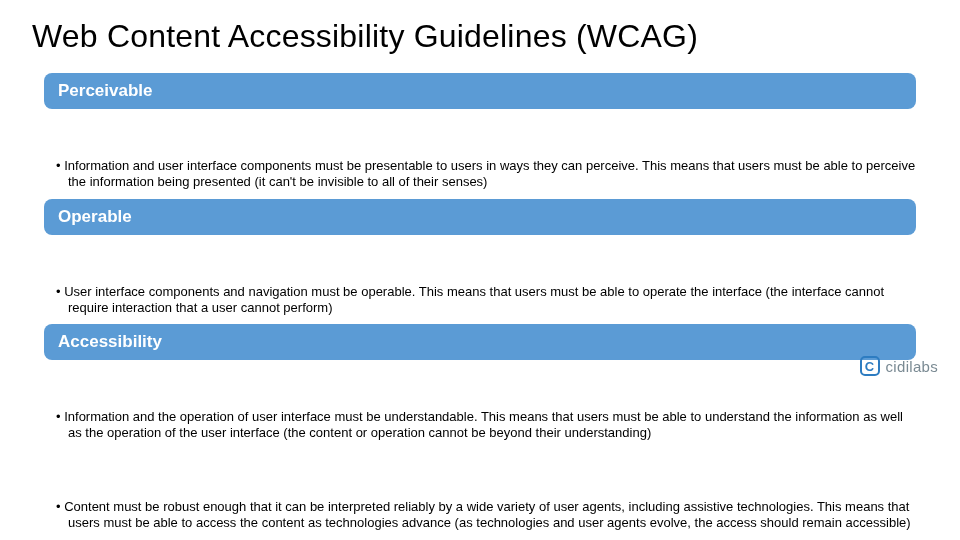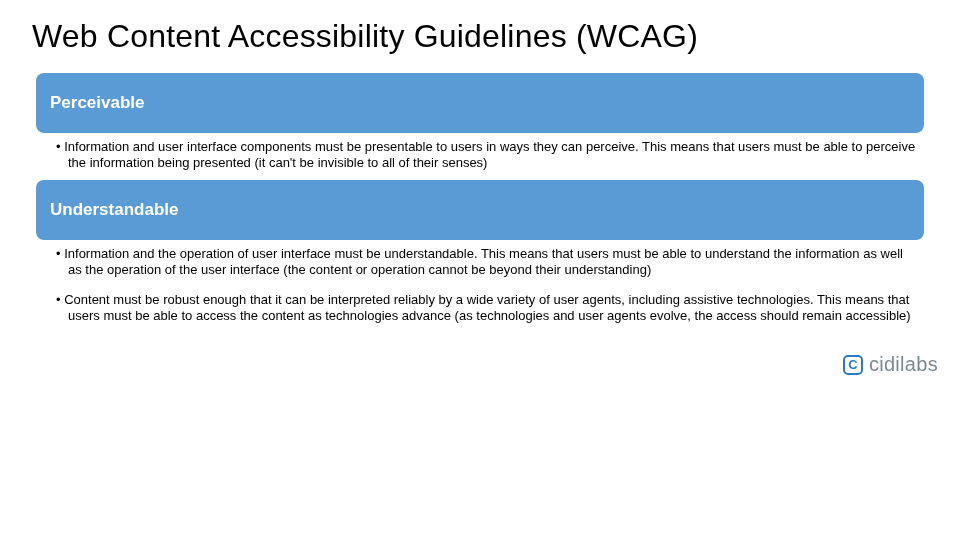--- a/index.html
+++ b/index.html
@@ -3,33 +3,33 @@
 <meta charset="utf-8">
 <style>
   * { box-sizing: border-box; margin: 0; padding: 0; }
   html, body { width: 960px; height: 540px; font-family: Arial, Helvetica, sans-serif; background: #fff; color: #000; }
   .slide { width: 960px; height: 388px; position: relative; padding: 12px 24px 0 24px; }
   .title { font-size: 32px; font-weight: 400; letter-spacing: 0.2px; margin: 6px 8px 18px 8px; }
   .principle-header {
     background: #5b9bd5;
     color: #fff;
     border-radius: 8px;
-    padding: 20px 14px;
+    padding: 8px 14px;
     font-size: 17px;
     font-weight: 700;
-    margin: 0 12px;
+    margin: 0 20px;
   }
   .principle-body {
     background: #fff;
     margin: 0 10px;
     padding: 6px 8px 8px 34px;
     font-size: 13px;
     line-height: 1.25;
   }
-  .principle-body ul { list-style: none; }
+  .principle-body ul { list-style: none; margin-top: 43px; }
   .principle-body li::before { content: "• "; margin-left: -12px; }
   .link-row {
     text-align: center;
     margin-top: 14px;
   }
   .link {
     font-size: 22px;
     color: #0563c1;
     text-decoration: underline;
     word-spacing: 2px;
@@ -43,40 +43,48 @@
     gap: 6px;
   }
   .logo-mark {
     width: 20px; height: 20px;
     border: 2px solid #2d7cc1;
     border-radius: 5px;
     display: flex; align-items: center; justify-content: center;
     color: #2d7cc1; font-weight: 700; font-size: 13px;
     font-family: Arial, sans-serif;
   }
-  .logo-text { color: #7a8a93; font-size: 20px; letter-spacing: 0.3px; }
+  .logo-text { color: #7a8a93; font-size: 15px; letter-spacing: 0.3px; }
 </style>
 </head>
 <body>
 
 <div class="slide">
   <h1 class="title">Web Content Accessibility Guidelines (WCAG)</h1>
 
   <div>
     <div class="principle-header">Perceivable</div>
     <div class="principle-body">
       <ul>
           <li>Information and user interface components must be presentable to users in ways they can perceive. This means that users must be able to perceive the information being presented (it can't be invisible to all of their senses)</li>
         </ul>
     </div>
   </div>
 
+  <div>
+    <div class="principle-header">Operable</div>
+    <div class="principle-body">
+      <ul>
+          <li>User interface components and navigation must be operable. This means that users must be able to operate the interface (the interface cannot require interaction that a user cannot perform)</li>
+        </ul>
+    </div>
+  </div>
 
   <div>
-    <div class="principle-header">Understandable</div>
+    <div class="principle-header">Accessibility</div>
     <div class="principle-body">
       <ul>
           <li>Information and the operation of user interface must be understandable. This means that users must be able to understand the information as well as the operation of the user interface (the content or operation cannot be beyond their understanding)</li>
         </ul>
     </div>
   </div>
 
   <div>
     <div class="principle-body">
       <ul>

